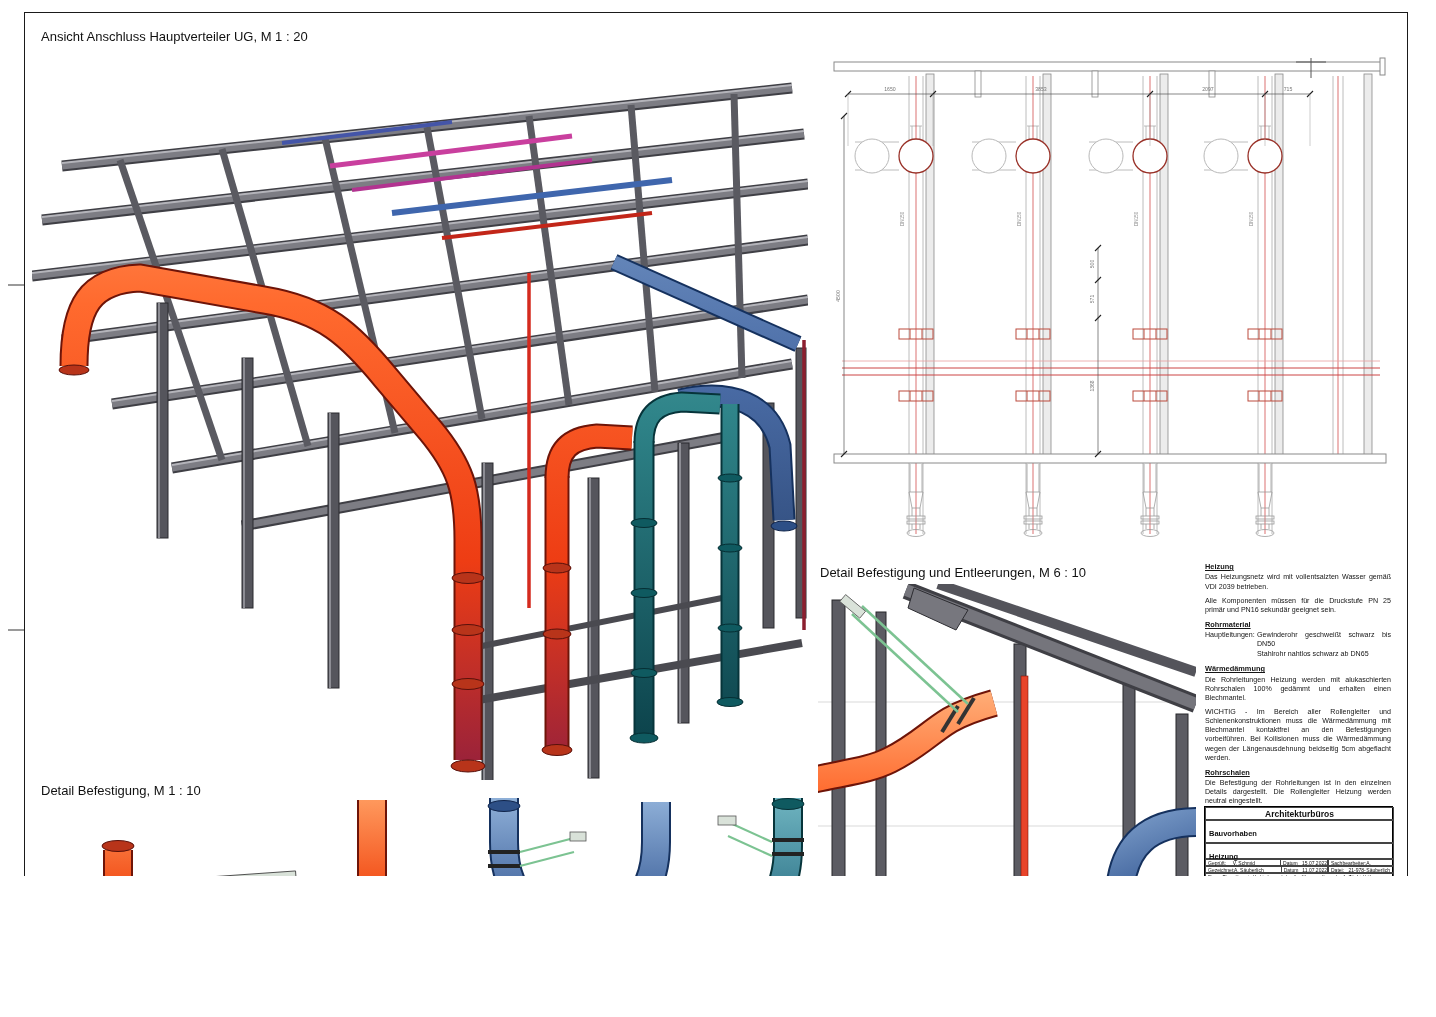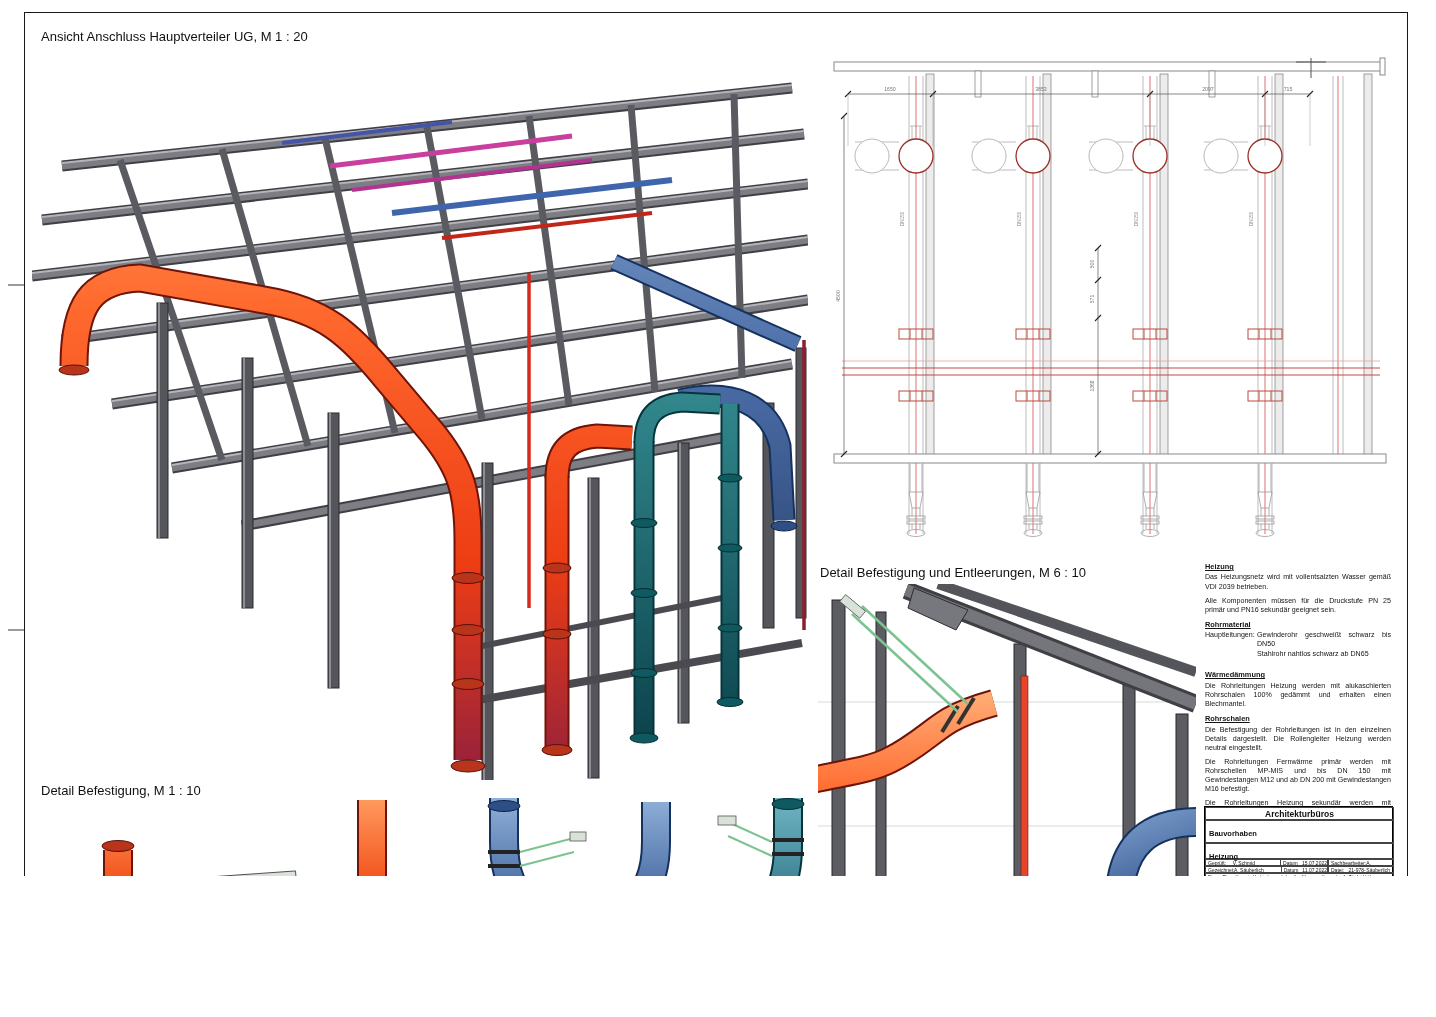--- a/index.html
+++ b/index.html
@@ -525,26 +525,27 @@
 
   <div class="notes">
     <h4>Heizung</h4>
     <p>Das Heizungsnetz wird mit vollentsalzten Wasser gemäß VDI 2039 betrieben.</p>
     <p>Alle Komponenten müssen für die Druckstufe PN 25 primär und PN16 sekundär geeignet sein.</p>
     <h4>Rohrmaterial</h4>
     <div class="hl-row">
       <span class="lbl">Hauptleitungen:</span>
       <span>Gewinderohr geschweißt schwarz bis DN50</span>
     </div>
-    <div class="hl-row" style="margin-bottom:11px">
+    <div class="hl-row" style="margin-bottom:5px">
       <span class="lbl"></span>
       <span>Stahlrohr nahtlos schwarz ab DN65</span>
     </div>
     <h4>Wärmedämmung</h4>
     <p>Die Rohrleitungen Heizung werden mit alukaschierten Rohrschalen 100% gedämmt und erhalten einen Blechmantel.</p>
+    <p>WICHTIG - Im Bereich aller Rollengleiter und Schienenkonstruktionen muss die Wärmedämmung mit Blechmantel kontaktfrei an den Befestigungen vorbeiführen. Bei Kollisionen muss die Wärmedämmung wegen der Längenausdehnung beidseitig 5cm abgeflacht werden.</p>
     <h4>Rohrschalen</h4>
     <p>Die Befestigung der Rohrleitungen ist in den einzelnen Details dargestellt. Die Rollengleiter Heizung werden neutral eingestellt.</p>
     <p>Die Rohrleitungen Fernwärme primär werden mit Rohrschellen MP-MIS und bis DN 150 mit Gewindestangen M12 und ab DN 200 mit Gewindestangen M16 befestigt.</p>
     <p>Die Rohrleitungen Heizung sekundär werden mit Rohrschellen MP-MXI und bis DN 80 mit Gewindestangen M12 und ab DN 100 mit Gewindestangen M16 befestigt.</p>
     <h4>Legende Heizung</h4>
     <div class="legend-item">
       <svg width="52" height="6">
         <line x1="0" y1="3" x2="52" y2="3" stroke-width="2" stroke="#f59cb0"></line>
       </svg>
       <span class="txt">Heizung Vorlauf</span>

